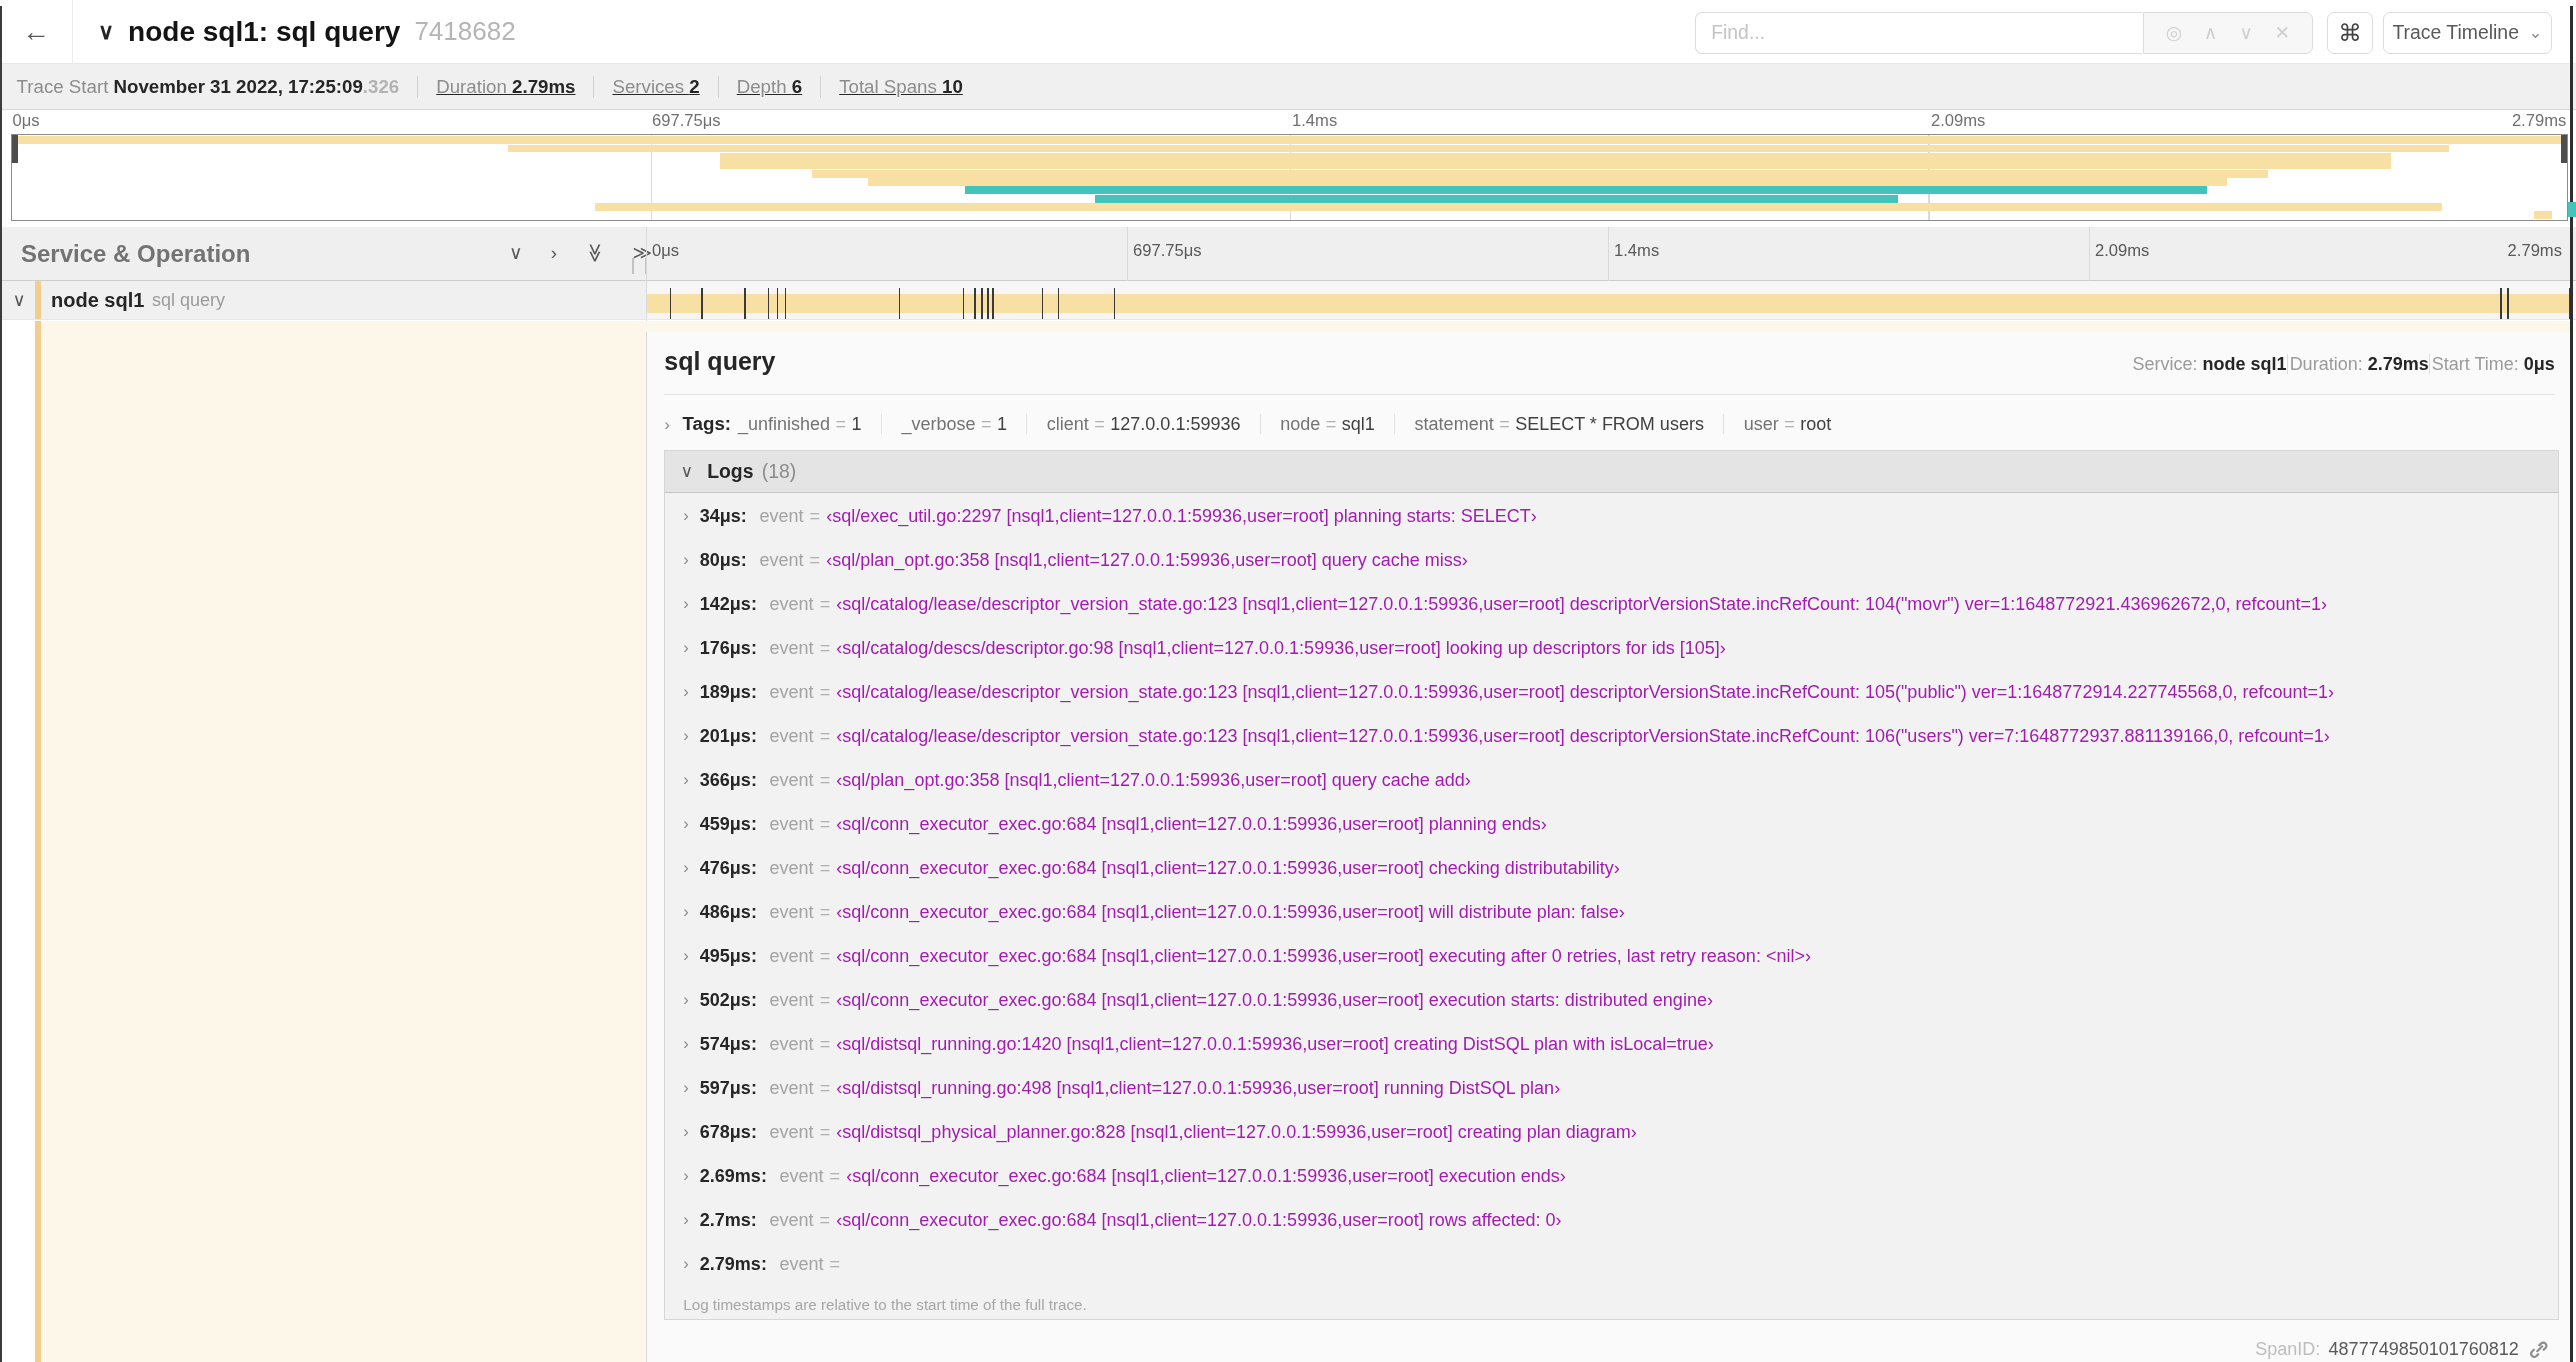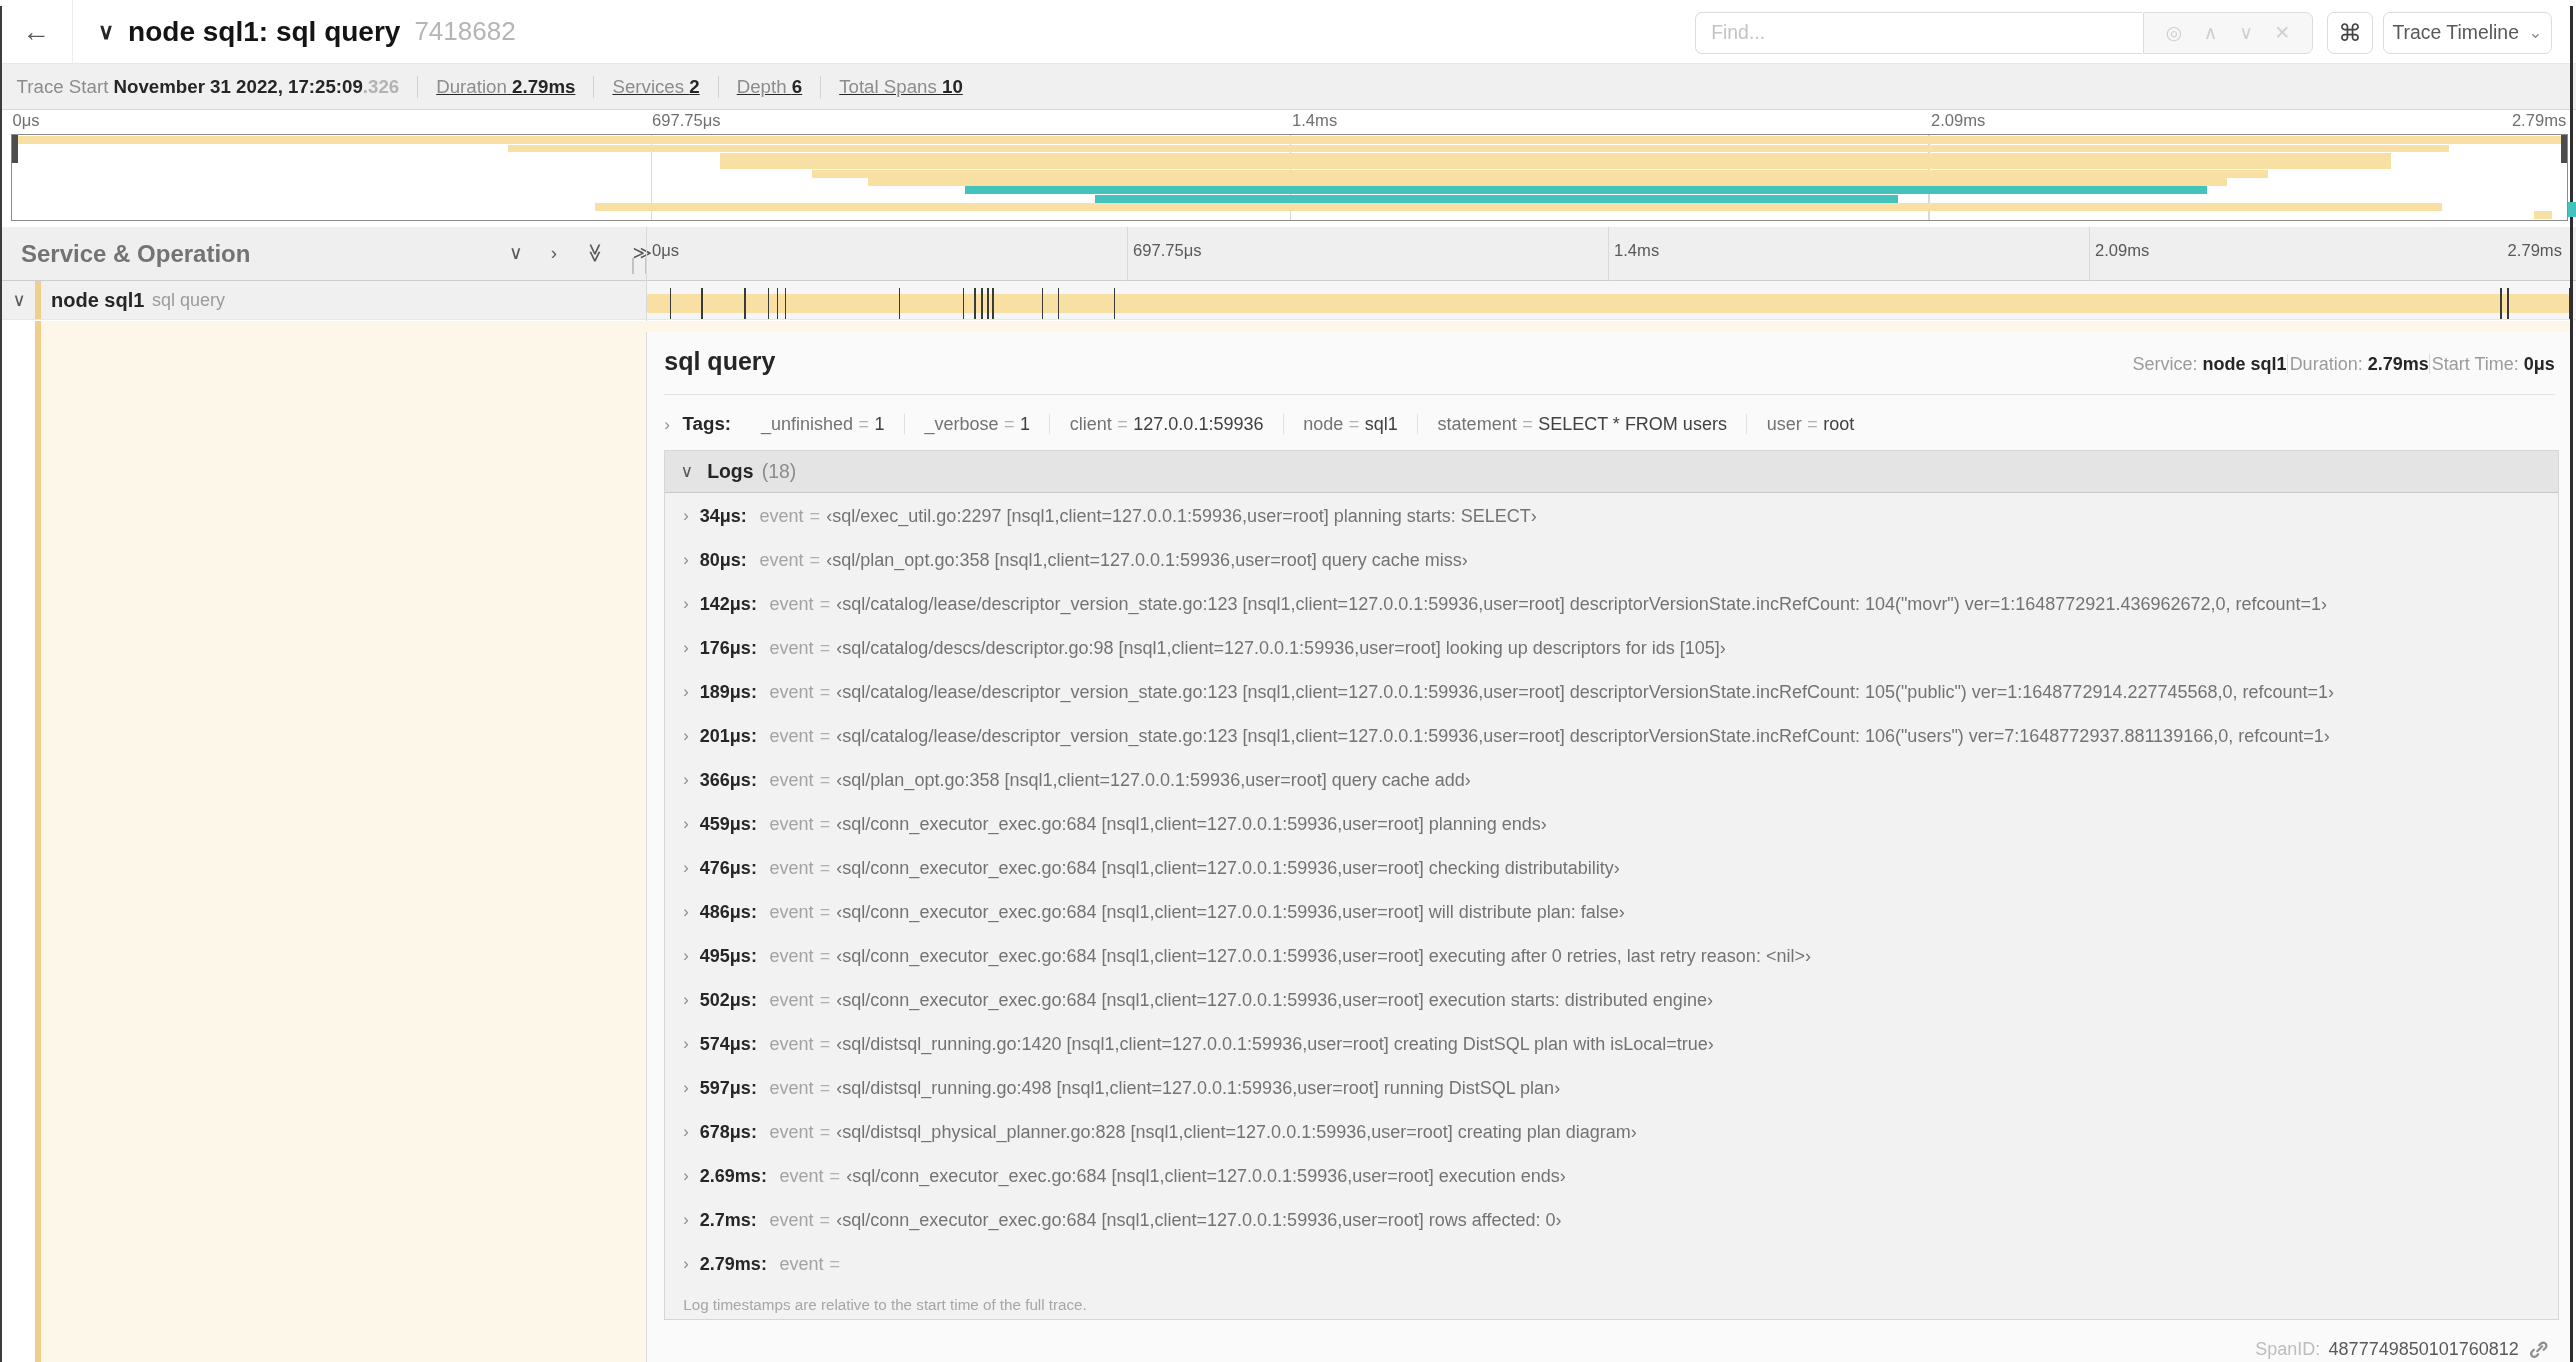--- a/index.html
+++ b/index.html
@@ -86,39 +86,39 @@
   #detail-title { position:absolute; left:17.3px; top:15.2px; font-size:25px; font-weight:bold; color:#262626; }
   #detail-stats { position:absolute; right:15.2px; top:22px; font-size:18px; white-space:nowrap; }
   .stat { white-space:nowrap; }
   .stat + .stat { border-left:1.4px solid #dcdcdc; padding-left:2px; }
   .stat .s-label { color:#9b9b9b; }
   .stat .s-value { color:#262626; font-weight:bold; }
   #detail-divider { position:absolute; left:17.3px; right:15.2px; top:62px; height:1.4px; background:#e3e3e3; }
 
   #tags-row { position:absolute; left:17.3px; top:72px; height:40px; display:flex; align-items:center; cursor:pointer; }
   #tags-chevron { font-size:17.3px; color:#8c8c8c; margin-right:12.5px; }
-  #tags-label { font-size:18.7px; font-weight:bold; color:#262626; margin-right:30px; }
+  #tags-label { font-size:18.7px; font-weight:bold; color:#262626; margin-right:7px; }
   .tag { font-size:18px; white-space:nowrap; }
   .tag + .tag { border-left:1.4px solid #e1e1e1; padding-left:19.4px; margin-left:19.4px; }
   .tag .t-key { color:#737373; }
   .tag .t-eq { color:#b0b0b0; padding:0 5.5px; }
   .tag .t-val { color:#404040; }
 
   #logs-box { position:absolute; left:17.3px; top:118px; width:1895px; height:870px; border:1.4px solid #d6d6d6; background:#f2f2f2; }
   #logs-header { height:42px; background:#e4e4e4; border-bottom:1.4px solid #c6c6c6; display:flex; align-items:center; padding-left:15.2px; cursor:pointer; }
   #logs-chevron { font-size:17.3px; color:#595959; margin-right:14px; }
   #logs-title { font-size:19.4px; font-weight:bold; color:#262626; margin-right:8.3px; }
   #logs-count { font-size:19.4px; color:#8c8c8c; }
   #log-rows { padding-top:1.4px; }
   .log-row { height:44px; display:flex; align-items:center; padding-left:18px; cursor:pointer; white-space:nowrap; overflow:hidden; }
   .log-row .l-chev { font-size:16.6px; color:#8c8c8c; margin-right:11px; }
   .log-row .l-time { font-size:18px; font-weight:bold; color:#262626; margin-right:12.5px; }
   .log-row .l-field { font-size:18px; color:#a3a3a3; margin-right:6.2px; }
   .log-row .l-eq { font-size:18px; color:#b0b0b0; margin-right:6.2px; }
-  .log-row .l-msg { font-size:18px; color:#737373; }
+  .log-row .l-msg { font-size:18px; color:#a21caf; }
   #logs-footnote { padding:9.7px 0 0 18px; font-size:15.2px; color:#a6a6a6; }
 
   #spanid-row { position:absolute; right:19.4px; bottom:2px; display:flex; align-items:center; gap:8.3px; font-size:18px; }
   #spanid-label { color:#bdbdbd; }
   #spanid-value { color:#595959; }
   #spanid-link { width:23.5px; height:23.5px; cursor:pointer; }
 
   
   #edge-left { position:absolute; left:0; top:5.5px; width:2.1px; height:1357px; background:#3c3c3c; }
   #edge-right { position:absolute; left:2570px; top:5.5px; width:2.8px; height:1357px; background:#2e2e2e; }

